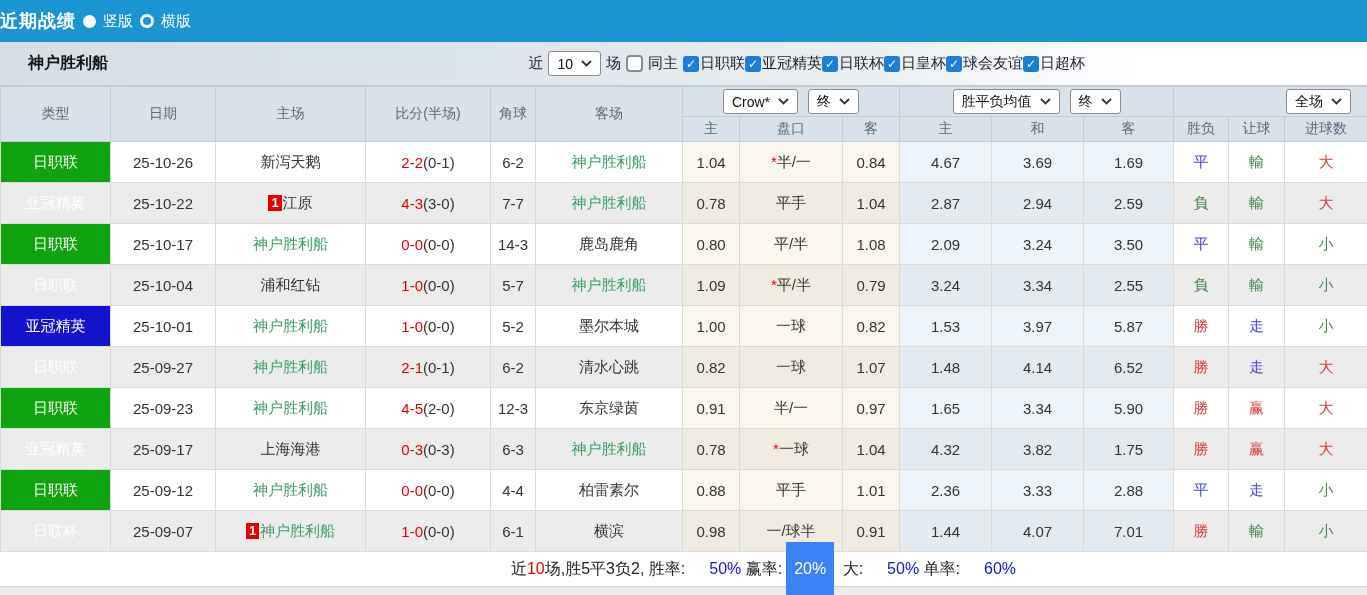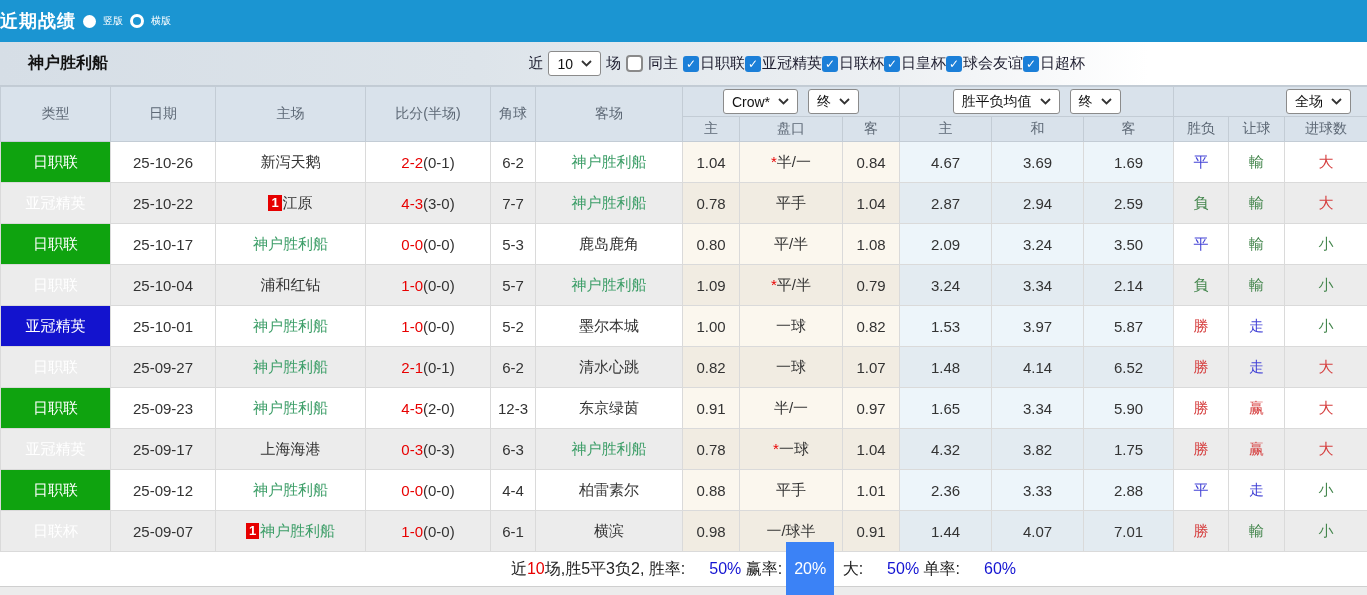--- a/index.html
+++ b/index.html
@@ -4,21 +4,21 @@
 <style>
   * { margin:0; padding:0; box-sizing:border-box; }
   body { background:#fff; }
   .page { width:1367px; height:595px; font-family:"Liberation Sans","DejaVu Sans",sans-serif; background:#fff; overflow:hidden; }
 
   
   .titlebar { height:42px; background:#1b95d2; display:flex; align-items:center; justify-content:flex-start; gap:7px; color:#fff; }
   .titlebar .ttl { font-size:18px; font-weight:bold; letter-spacing:1px; }
   .r-filled { width:13px; height:13px; border-radius:50%; background:#fff; display:inline-block; }
   .r-hollow { width:14px; height:14px; border-radius:50%; border:3px solid #fff; background:transparent; display:inline-block; }
-  .titlebar .rlbl { font-size:10px; }
+  .titlebar .rlbl { font-size:15px; }
 
   
   .filterbar { height:44px; background:linear-gradient(90deg,#d6dee6 0%,#dde4ea 35%,#edf0f3 65%,#ffffff 84%);
     display:flex; align-items:center; border-bottom:1px solid #c2cbd4; }
   .teamname { margin-left:28px; font-size:16px; font-weight:bold; color:#111; }
   .fctrls { margin-left:auto; margin-right:282px; display:flex; align-items:center; gap:5px; font-size:15px; color:#1c1c2e; }
   .sel { display:inline-flex; align-items:center; gap:8px; background:#fff; border:1px solid #8b8b8b; border-radius:3px;
     padding:2px 8px; font-size:14px; color:#111; height:25px; white-space:nowrap; }
   .cb { width:16px; height:16px; border-radius:3px; display:inline-flex; align-items:center; justify-content:center; flex:0 0 auto; }
   .cb.checked { background:#1b7fd8; color:#fff; font-size:12px; font-weight:bold; }
@@ -223,21 +223,21 @@
       <td class="avg a3">2.59</td>
       <td class="res c-green">負</td>
       <td class="let c-green">輸</td>
       <td class="goal c-red">大</td>
     </tr>
         <tr>
       <td class="type t-green">日职联</td>
       <td class="date">25-10-17</td>
       <td class="home"><span class="team">神户胜利船</span></td>
       <td><span class="ft">0-0</span><span class="half">(0-0)</span></td>
-      <td class="corner">5-3</td>
+      <td class="corner">14-3</td>
       <td class="away"><span>鹿岛鹿角</span></td>
       <td class="crow o1">0.80</td>
       <td class="crow"><span class="star"></span><span class="hc-t">平/半</span></td>
       <td class="crow o2">1.08</td>
       <td class="avg a1">2.09</td>
       <td class="avg a2">3.24</td>
       <td class="avg a3">3.50</td>
       <td class="res c-blue">平</td>
       <td class="let c-green">輸</td>
       <td class="goal c-green">小</td>
@@ -247,21 +247,21 @@
       <td class="date">25-10-04</td>
       <td class="home"><span>浦和红钻</span></td>
       <td><span class="ft">1-0</span><span class="half">(0-0)</span></td>
       <td class="corner">5-7</td>
       <td class="away"><span class="team">神户胜利船</span></td>
       <td class="crow o1">1.09</td>
       <td class="crow"><span class="star">*</span><span class="hc-t">平/半</span></td>
       <td class="crow o2">0.79</td>
       <td class="avg a1">3.24</td>
       <td class="avg a2">3.34</td>
-      <td class="avg a3">2.14</td>
+      <td class="avg a3">2.55</td>
       <td class="res c-green">負</td>
       <td class="let c-green">輸</td>
       <td class="goal c-green">小</td>
     </tr>
         <tr>
       <td class="type t-blue">亚冠精英</td>
       <td class="date">25-10-01</td>
       <td class="home"><span class="team">神户胜利船</span></td>
       <td><span class="ft">1-0</span><span class="half">(0-0)</span></td>
       <td class="corner">5-2</td>

